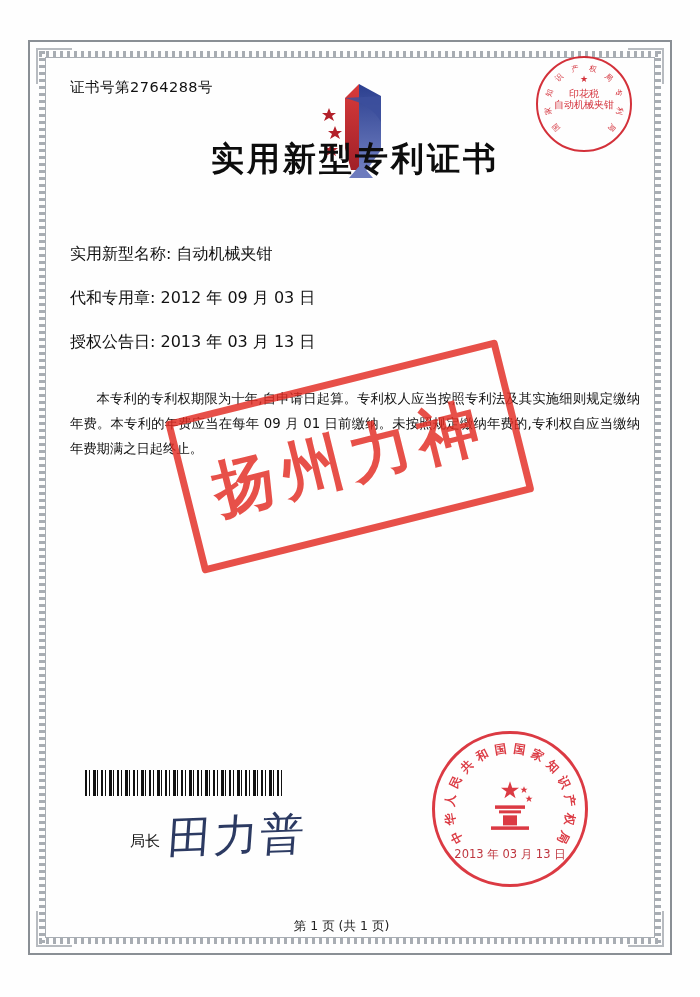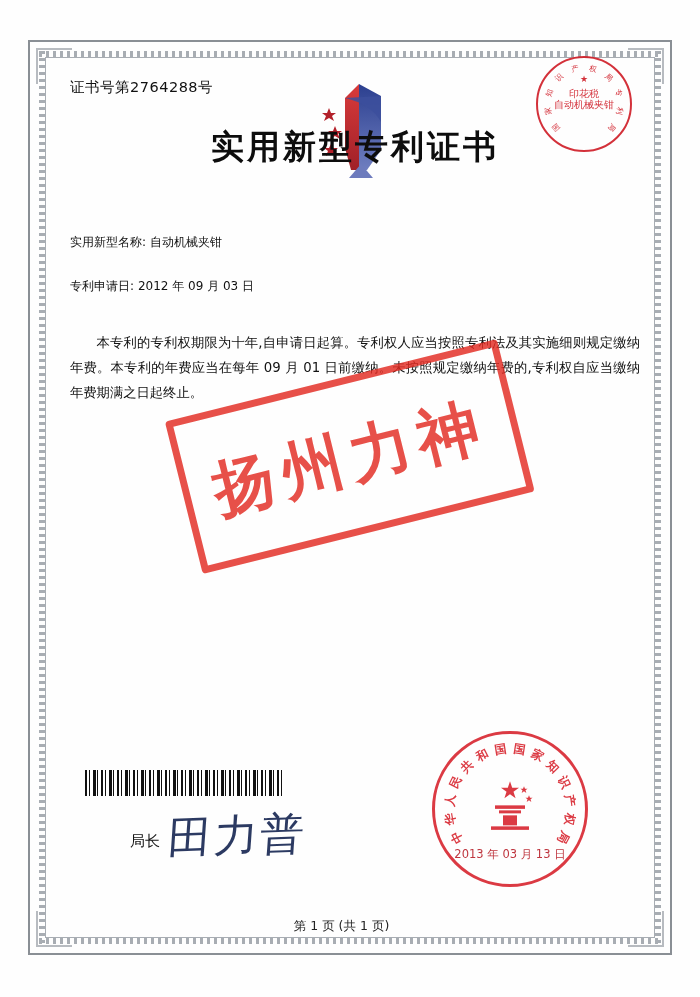--- a/index.html
+++ b/index.html
@@ -115,32 +115,32 @@
   .seal-top .star {
     position: absolute;
     left: 50%;
     top: 16px;
     transform: translateX(-50%);
     color: #d0202a;
     font-size: 9px;
   }
 
   .title {
-    margin-top: 28px;
+    margin-top: 40px;
     text-align: center;
     font-family: "DejaVu Serif", "Liberation Serif", serif;
     font-weight: bold;
     font-size: 33px;
     letter-spacing: 3px;
     color: #0d0d0d;
   }
 
   .fields {
     margin-top: 50px;
-    font-size: 12px;
+    font-size: 16px;
     line-height: 44px;
     color: #111;
   }
   .field-row { white-space: nowrap; }
   .field-label { display: inline-block; }
   .field-value { }
 
   .paras {
     margin-top: 22px;
     font-size: 13.3px;
@@ -322,22 +322,26 @@
     <div class="cert-no">证书号第2764288号</div>
 
     <div class="title">实用新型专利证书</div>
 
     <div class="fields">
       <div class="field-row">
         <span class="field-label">实用新型名称:</span>
         <span class="field-value">自动机械夹钳</span>
       </div>
       <div class="field-row">
-        <span class="field-label">专利申请日:</span>
+        <span class="field-label">代和专用章:</span>
         <span class="field-value">2012 年 09 月 03 日</span>
+      </div>
+      <div class="field-row">
+        <span class="field-label">授权公告日:</span>
+        <span class="field-value">2013 年 03 月 13 日</span>
       </div>
     </div>
 
     <div class="paras">
       <p>本专利的专利权期限为十年,自申请日起算。专利权人应当按照专利法及其实施细则规定缴纳年费。本专利的年费应当在每年 09 月 01 日前缴纳。未按照规定缴纳年费的,专利权自应当缴纳年费期满之日起终止。</p>
     </div>
   </div>
 
   <div class="barcode"></div>
 

